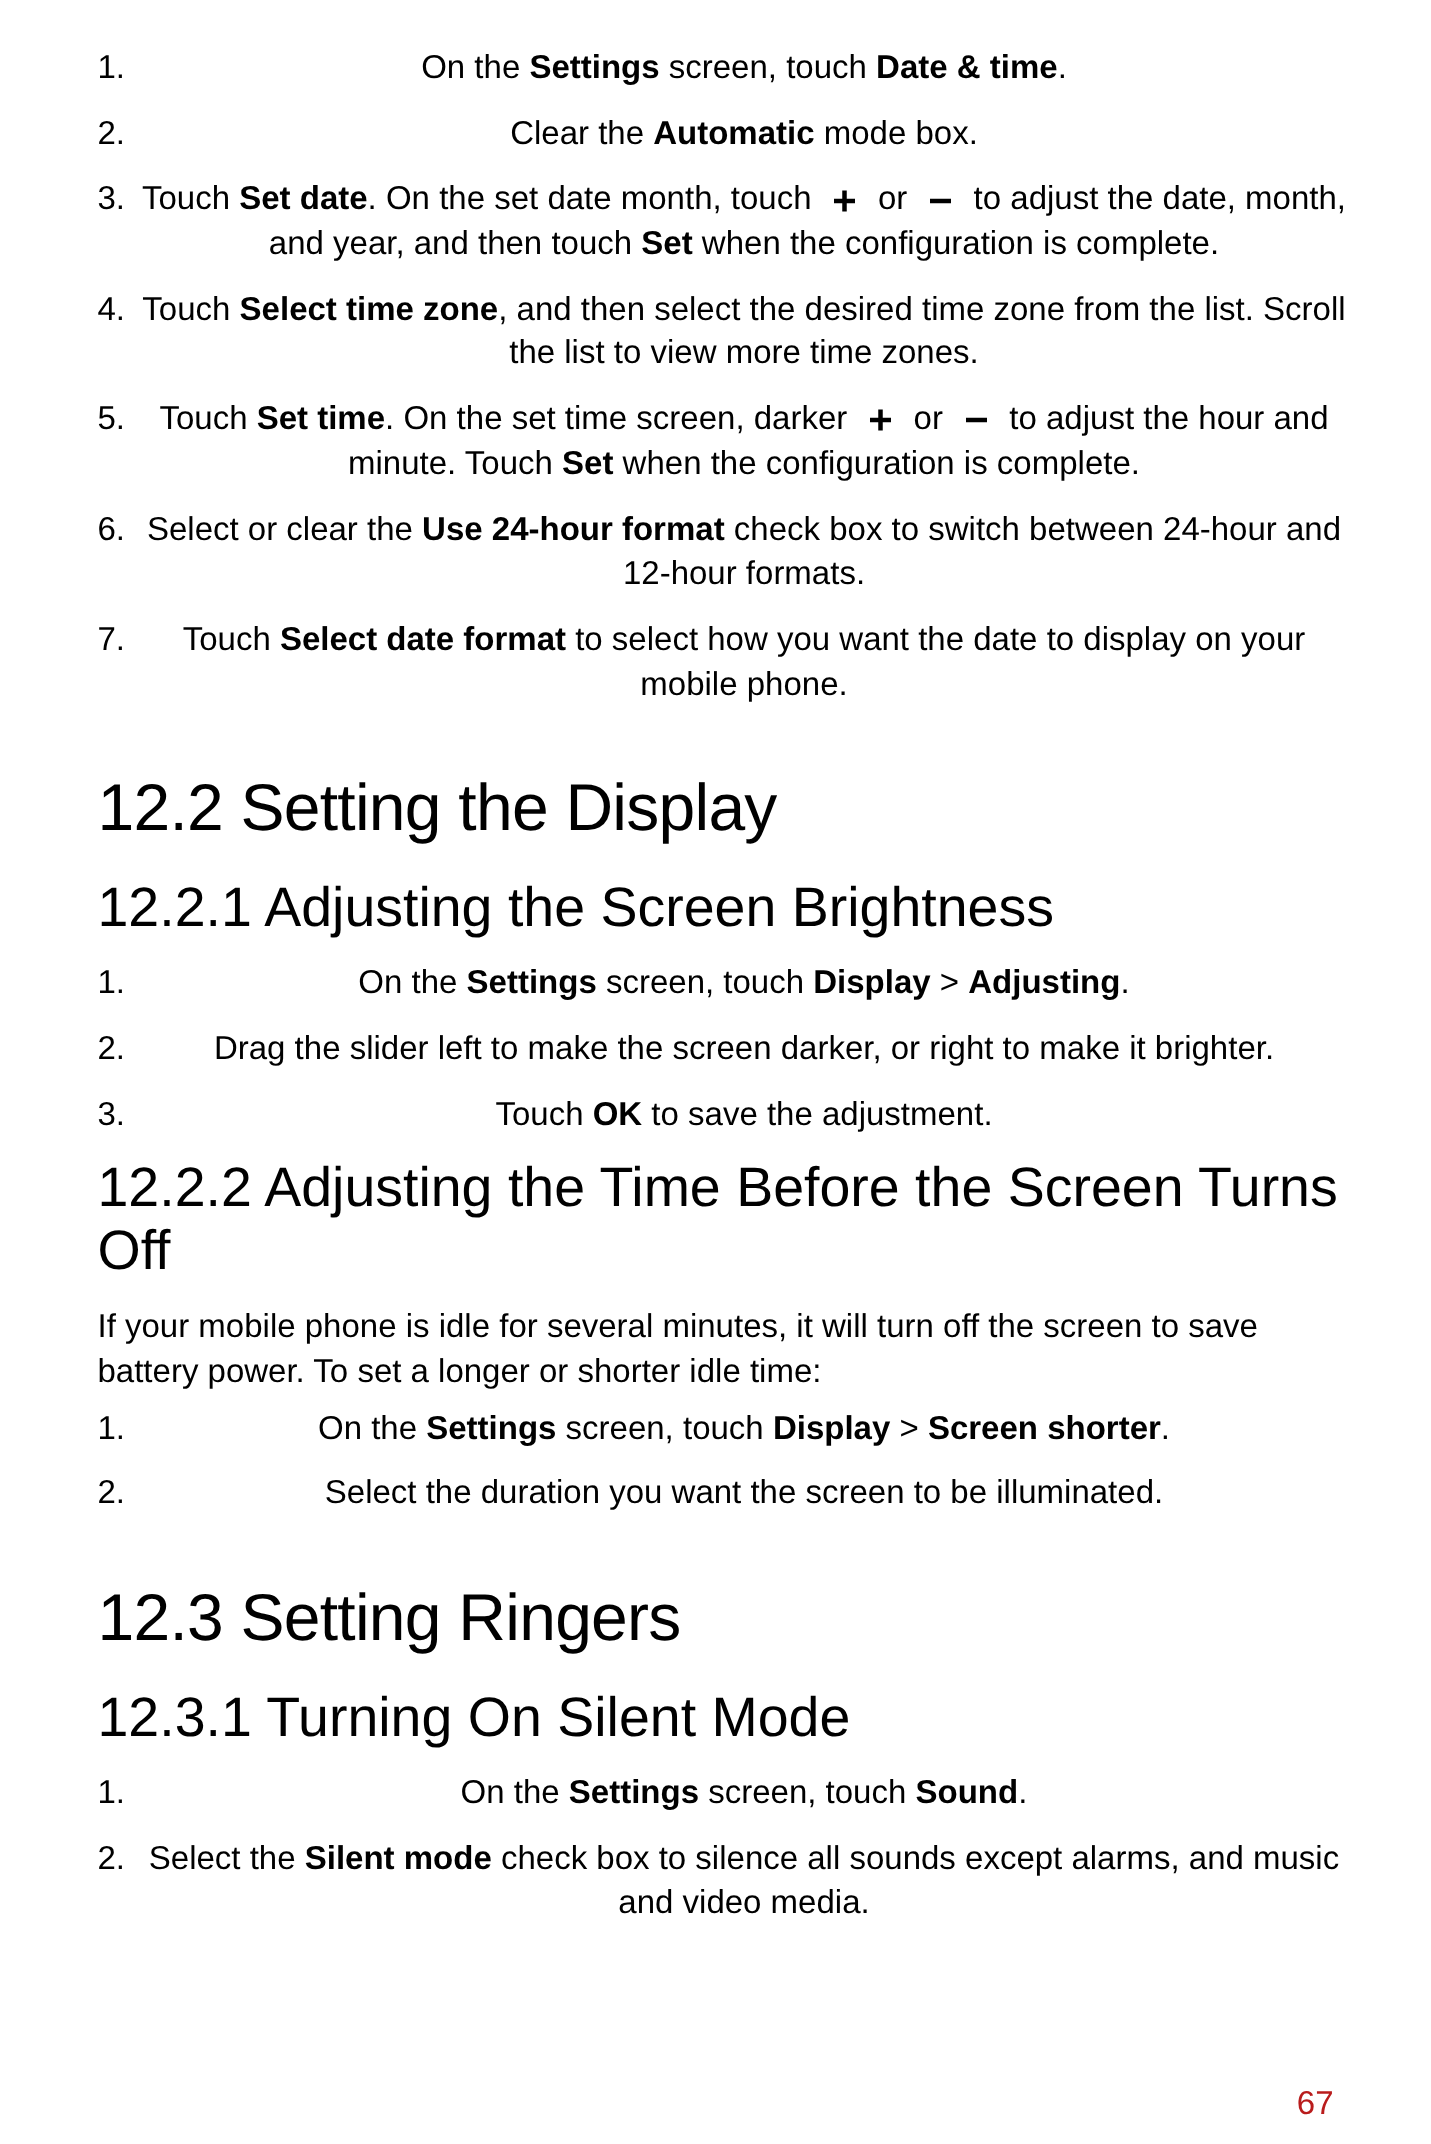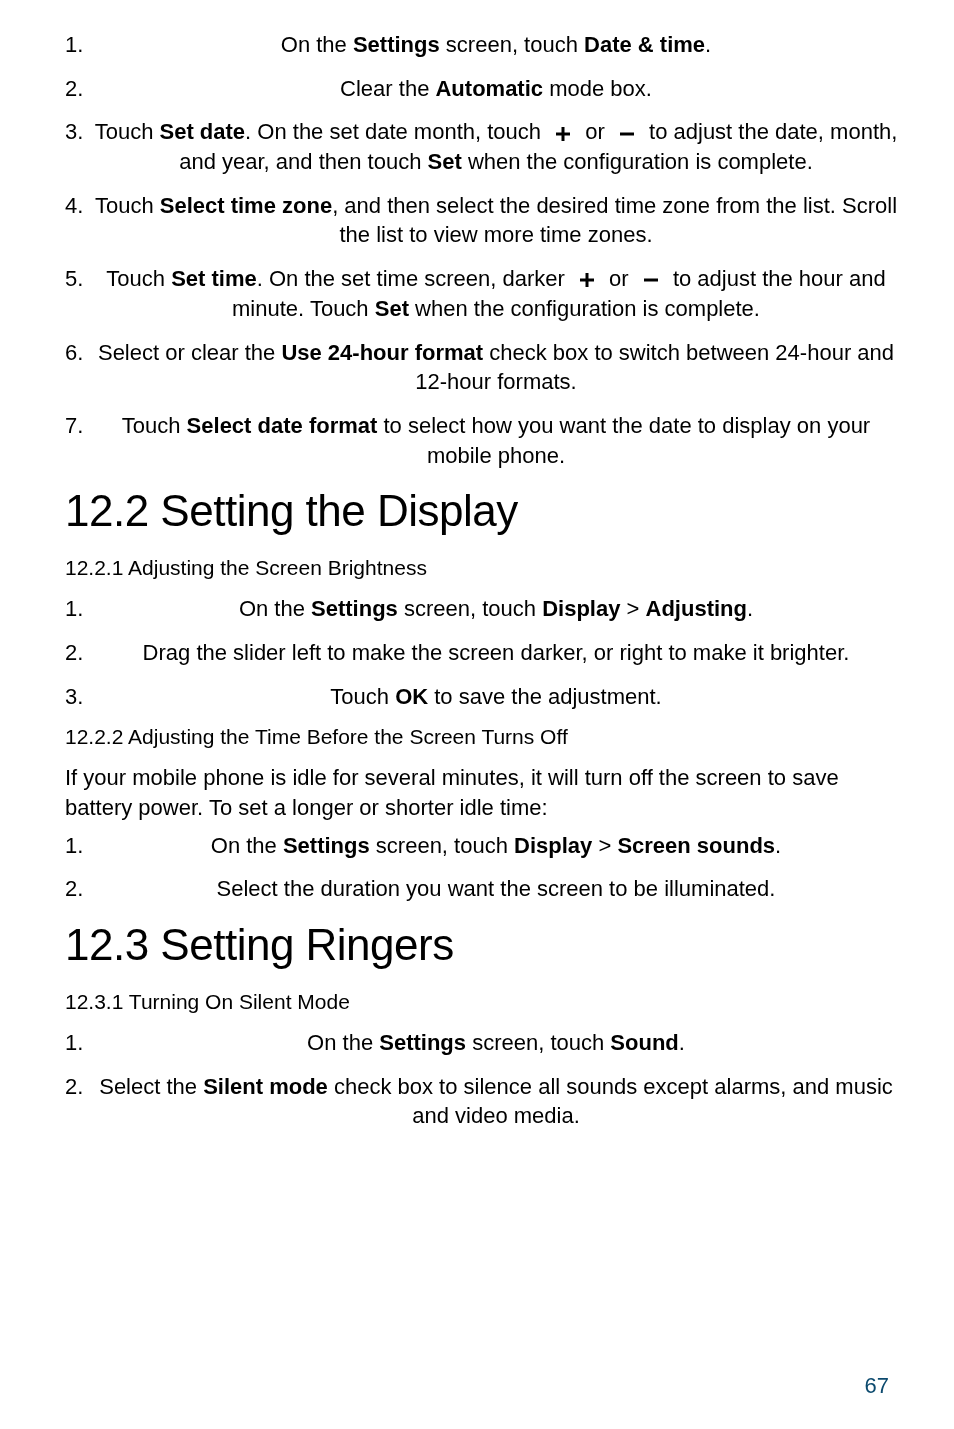--- a/index.html
+++ b/index.html
@@ -23,46 +23,46 @@
       flex-shrink: 0;
     }
     .list-content {
       flex: 1;
       text-align: center;
     }
     .bold { font-weight: bold; }
     h1 {
       font-size: 44px;
       font-weight: normal;
-      margin-top: 16px;
+      margin-top: 44px;
       margin-bottom: 20px;
       letter-spacing: -0.5px;
     }
     h2 {
-      font-size: 21px;
+      font-size: 37px;
       font-weight: normal;
       margin-bottom: 14px;
     }
     p.body {
       font-size: 22px;
       line-height: 1.35;
       margin-bottom: 8px;
     }
     .icon-plus, .icon-minus {
       display: inline-block;
       vertical-align: middle;
       margin: 0 6px;
     }
     .icon-plus svg, .icon-minus svg { display: block; }
     .page-num {
       position: absolute;
-      bottom: 30px;
+      bottom: 14px;
       right: 65px;
       font-size: 22px;
-      color: #0c4a6e;
+      color: #b91c1c;
     }
   </style>
 </head>
 <body>
 
 <div>
   <div class="list-item">
     <span class="list-num">1.</span>
     <span class="list-content">
       <span>On the </span><span class="bold">Settings</span><span> screen, touch </span><span class="bold">Date &amp; time</span><span>.</span>
@@ -139,21 +139,21 @@
     </span>
   </div>
 </div>
 
 <h2>12.2.2  Adjusting the Time Before the Screen Turns Off</h2>
 <p class="body">If your mobile phone is idle for several minutes, it will turn off the screen to save battery power. To set a longer or shorter idle time:</p>
 <div>
   <div class="list-item">
     <span class="list-num">1.</span>
     <span class="list-content">
-      <span>On the </span><span class="bold">Settings</span><span> screen, touch </span><span class="bold">Display</span><span> &gt; </span><span class="bold">Screen sounds</span><span>.</span>
+      <span>On the </span><span class="bold">Settings</span><span> screen, touch </span><span class="bold">Display</span><span> &gt; </span><span class="bold">Screen shorter</span><span>.</span>
     </span>
   </div>
   <div class="list-item">
     <span class="list-num">2.</span>
     <span class="list-content">
       <span>Select the duration you want the screen to be illuminated.</span>
     </span>
   </div>
 </div>
 

